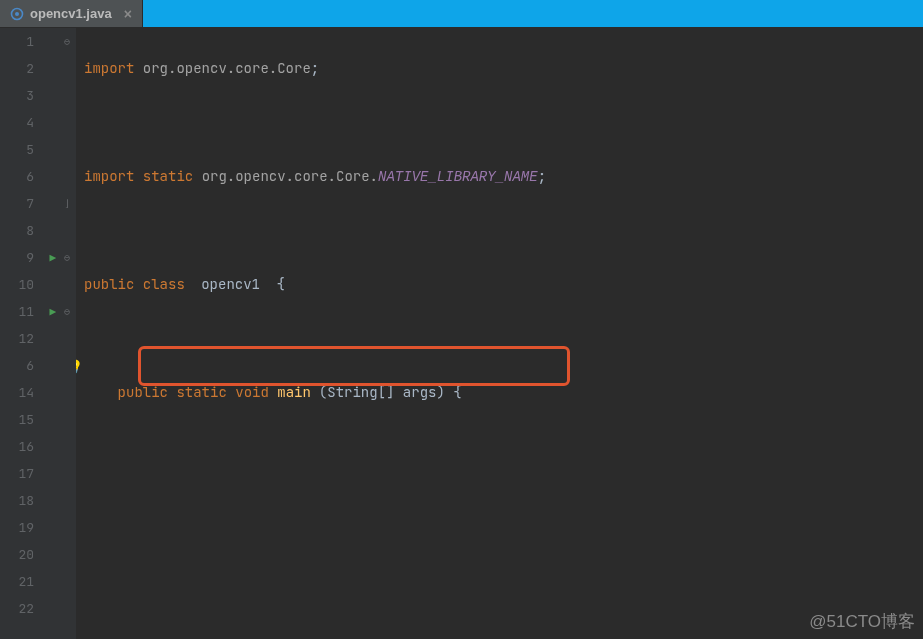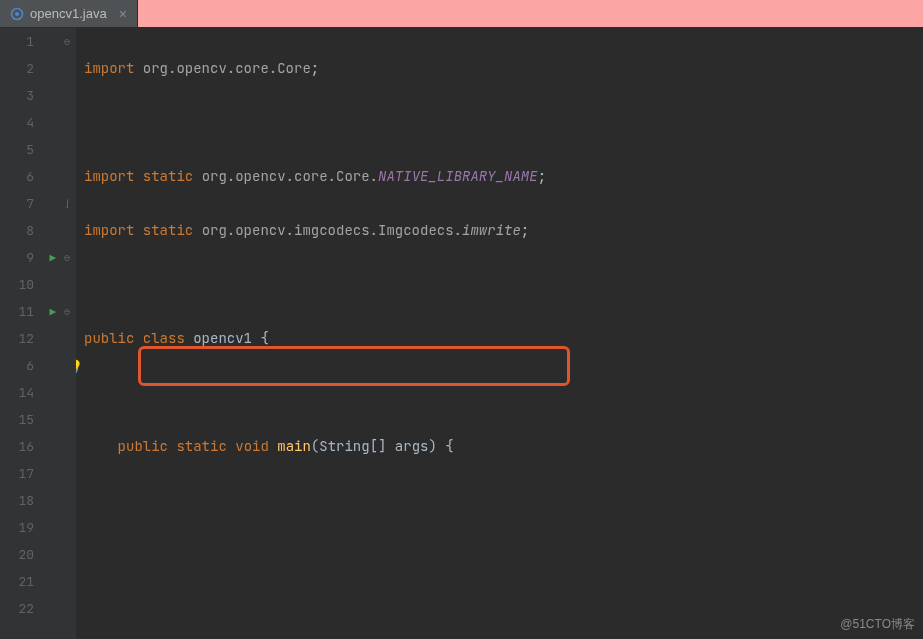--- a/index.html
+++ b/index.html
@@ -8,23 +8,24 @@
     font-family: "JetBrains Mono", "Consolas", "Courier New", monospace;
     font-size: 14px;
     color: #a9b7c6;
     width: 923px;
     height: 639px;
     overflow: hidden;
     position: relative;
   }
   .tab-bar {
     display: flex;
-    background: #fca5a5;
+    background: #0ea5e9;
     height: 28px;
     border-bottom: 1px solid #2b2b2b;
+    font-weight: bold;
   }
   .tab {
     display: flex;
     align-items: center;
     gap: 6px;
     padding: 0 10px;
     background: #4e5254;
     color: #bbbbbb;
     font-size: 13px;
     font-family: "Segoe UI", sans-serif;
@@ -84,34 +85,34 @@
     flex: 1;
     padding-left: 8px;
     position: relative;
     line-height: 27px;
     white-space: pre;
   }
   .line { height: 27px; }
   .kw { color:#cc7832; }
   .pkg { color:#a3a3a3; }
   .it { font-style: italic; }
-  .fld { color:#9876aa; font-style: italic; }
+  .fld { color:#9876aa; font-style: italic; font-family: Liberation Mono, monospace; }
   .fn { color:#ffc66d; }
-  .white { color:#a9b7c6; }
+  .white { color:#a9b7c6;margin-left:8px; }
   .highlight-box {
     position: absolute;
     border: 3px solid #e0542e;
     border-radius: 6px;
     pointer-events: none;
   }
   .watermark {
     position:absolute;
     right:8px; bottom:6px;
     color:#8a8a8a;
-    font-size:12px;
+    font-size:17px;
     font-family:"Segoe UI",sans-serif;
   }
 </style>
 </head>
 <body>
 
 <div class="tab-bar">
   <div class="tab">
     <span class="tab-icon">
       <svg width="14" height="14" viewBox="0 0 14 14">
@@ -154,21 +155,20 @@
     <span class="fold-mark" style="top:0">⊖</span>
     <span class="fold-mark" style="top:162px">⌋</span>
     <span class="fold-mark" style="top:216px">⊖</span>
     <span class="fold-mark" style="top:270px">⊖</span>
   </div>
 
   <div class="code-area">
 <div class="line"><span class="kw">import</span> <span class="pkg">org.opencv.core.Core</span><span>;</span></div>
 <div class="line"></div>
 <div class="line"><span class="kw">import</span> <span class="kw">static</span> <span class="pkg">org.opencv.core.Core.</span><span class="fld">NATIVE_LIBRARY_NAME</span><span>;</span></div>
-<div class="line"><span class="kw">import</span> <span class="kw">static</span> <span class="pkg">org.opencv.imgcodecs.Imgcodecs.</span><span class="pkg it">imwrite</span><span>;</span></div>
 <div class="line"></div>
 <div class="line"><span class="kw">public</span> <span class="kw">class</span> <span class="white">opencv1</span><span class="white"> {</span></div>
 <div class="line"></div>
 <div class="line">    <span class="kw">public</span> <span class="kw">static</span> <span class="kw">void</span> <span class="fn">main</span><span class="white">(String[] args) {</span></div>
 
 
 
 
 
 

